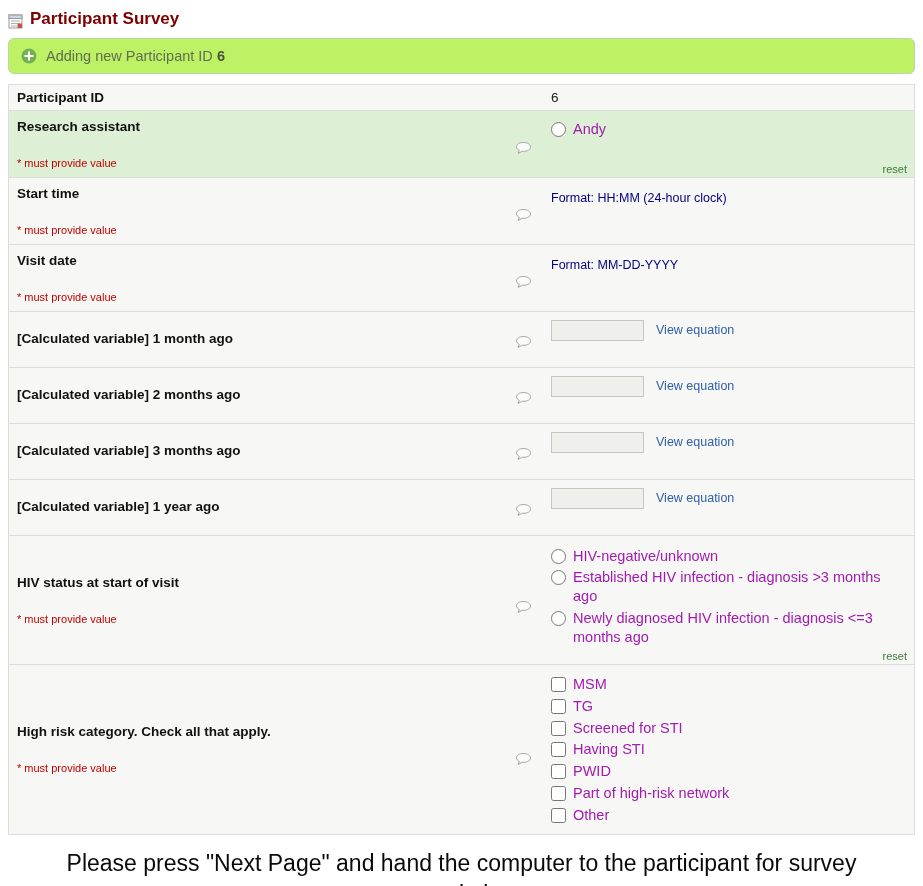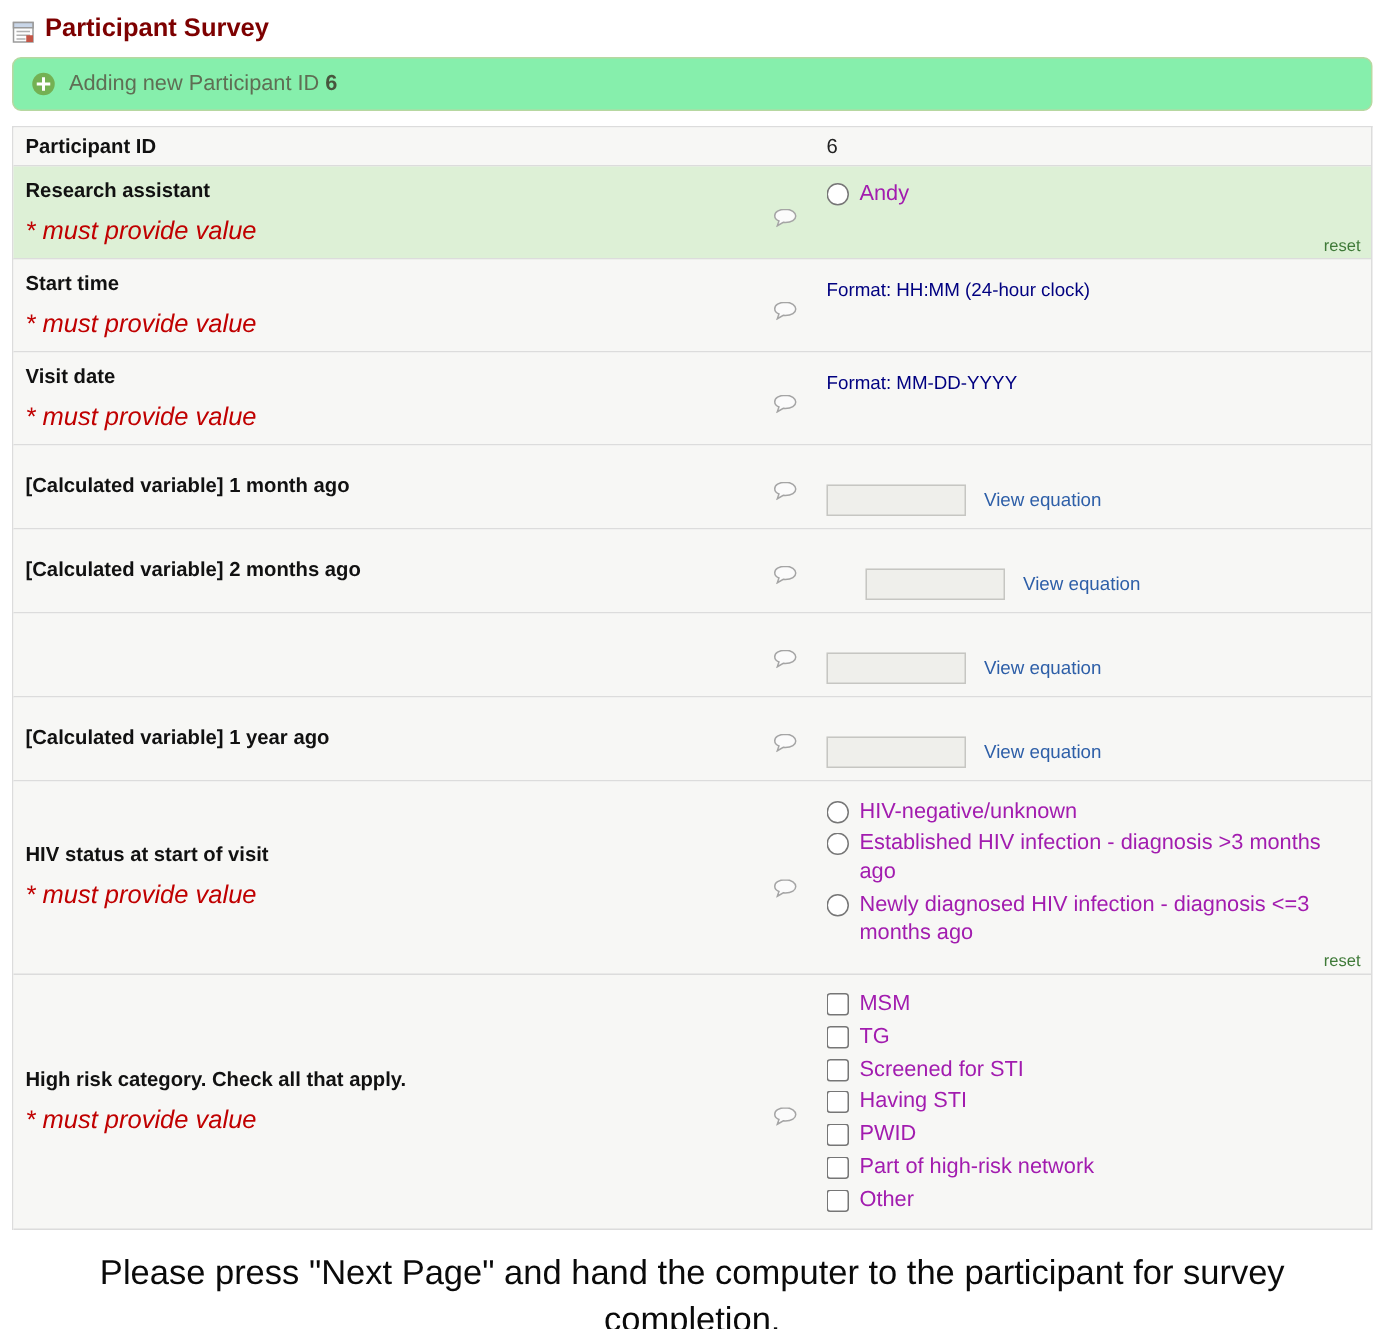--- a/index.html
+++ b/index.html
@@ -8,39 +8,39 @@
     width:923px; height:886px; overflow:hidden;
     font-family:"Liberation Sans", sans-serif;
     color:#222; position:relative;
   }
   
   .page-header { display:flex; align-items:flex-end; gap:7px; padding:9px 10px 6px 8px; }
   .page-title { color:#7d0000; font-weight:bold; font-size:17px; }
 
   
   .banner {
-    margin:3px 8px 10px 8px; background:#86efac; border:1px solid #b7d8a1;
+    margin:3px 8px 10px 8px; background:#bef264; border:1px solid #b7d8a1;
     border-radius:6px; padding:9px 12px; display:flex; align-items:center; gap:9px;
     color:#5f6e54; font-size:14.5px;
   }
   .banner b { color:#47563d; }
 
   
   .qtable { margin:0 8px; border:1px solid #dcdcdc; border-bottom:none; }
   .row { display:flex; border-bottom:1px solid #dcdcdc; background:#f7f7f5; }
   .row.green { background:#ddf0d6; }
   .label-cell {
     flex:0 0 532px; position:relative; padding:8px 34px 8px 8px;
     display:flex; flex-direction:column;
   }
   .label-cell.v-center { justify-content:center; }
   .data-cell { flex:1; position:relative; padding:8px 8px 8px 10px; display:flex; flex-direction:column; }
-  .data-cell.v-center { justify-content:flex-end; }
+  .data-cell.v-center { justify-content:flex-start; }
   .q-label { font-weight:bold; font-size:13.5px; color:#111; line-height:1.25; }
-  .req { color:#c00000; font-size:17px; margin-top:8px;font-style:italic; }
+  .req { color:#c00000; font-size:11px; margin-top:21px; }
   .bubble { position:absolute; right:9px; top:56%; transform:translateY(-50%); cursor:pointer; line-height:0; }
   .reset-link {
     position:absolute; right:7px; bottom:2px; font-size:11px; color:#3f7a38;
     text-decoration:none; cursor:pointer;text-align:center;
   }
 
   
   .text-input {
     height:21px; border:1px solid #a9bcc9; background:#fff; font-size:13px;
     padding:0 4px; font-family:"Liberation Sans", sans-serif;
@@ -179,39 +179,40 @@
       </span>
     </div>
     <div class="data-cell v-center">
       <div class="ctrl-line">
         <input class="calc-input" type="text" disabled="" style="">
         <a class="view-eq">View equation</a>
       </div>
     </div>
   </div>
 
-  <div class="row" style="min-height:56px;gap:26px;">
+  <div class="row" style="min-height:56px;">
     <div class="label-cell v-center">
       <div class="q-label">[Calculated variable] 2 months ago</div>
       <span class="bubble">
         <svg width="17" height="13" viewBox="0 0 17 13">
             <path d="M8.5 1C4.2 1 1.5 2.9 1.5 5.3c0 1.5 1.1 2.8 2.8 3.5L3.2 12l4-2.3c.4.1.9.1 1.3.1 4.3 0 7-1.9 7-4.3S12.8 1 8.5 1z" fill="#fbfbfb" stroke="#a5a5a5"></path>
           </svg>
       </span>
     </div>
     <div class="data-cell v-center">
       <div class="ctrl-line">
         <input class="calc-input" type="text" disabled="" style="">
         <a class="view-eq">View equation</a>
       </div>
     </div>
   </div>
 
   <div class="row" style="min-height:56px;">
     <div class="label-cell v-center">
+      <div class="q-label">[Calculated variable] 3 months ago</div>
       <span class="bubble">
         <svg width="17" height="13" viewBox="0 0 17 13">
             <path d="M8.5 1C4.2 1 1.5 2.9 1.5 5.3c0 1.5 1.1 2.8 2.8 3.5L3.2 12l4-2.3c.4.1.9.1 1.3.1 4.3 0 7-1.9 7-4.3S12.8 1 8.5 1z" fill="#fbfbfb" stroke="#a5a5a5"></path>
           </svg>
       </span>
     </div>
     <div class="data-cell v-center">
       <div class="ctrl-line">
         <input class="calc-input" type="text" disabled="" style="">
         <a class="view-eq">View equation</a>

